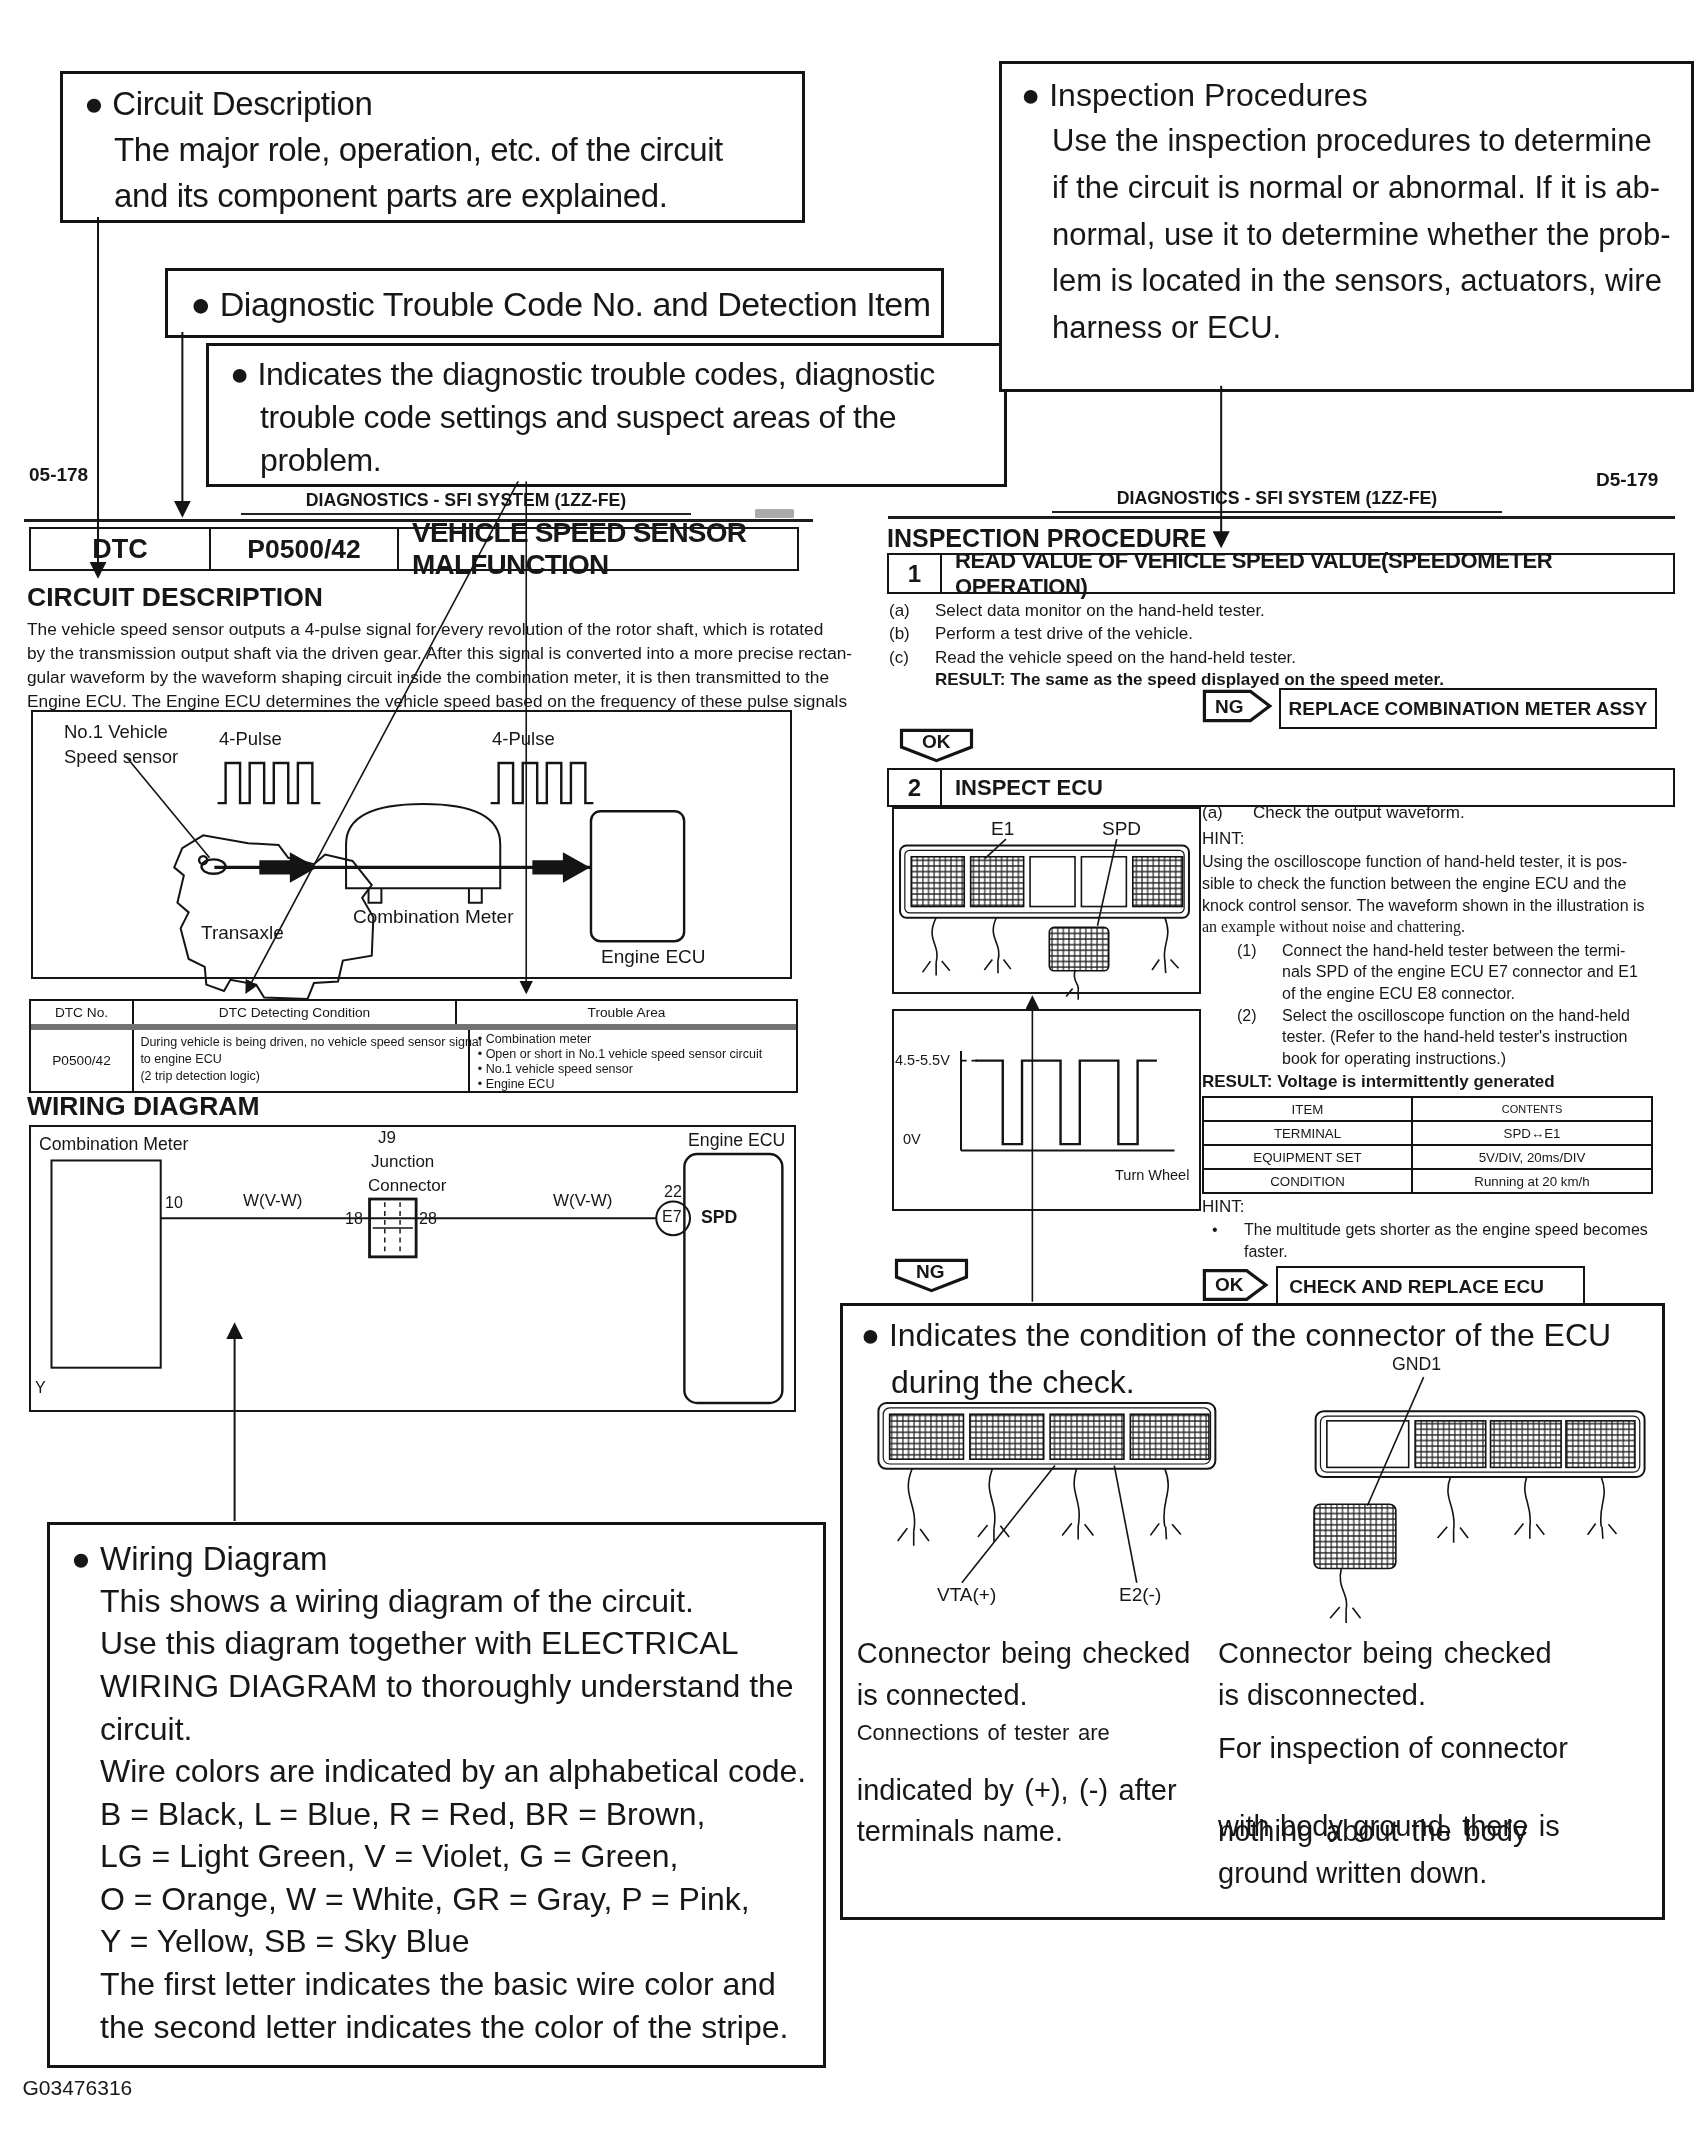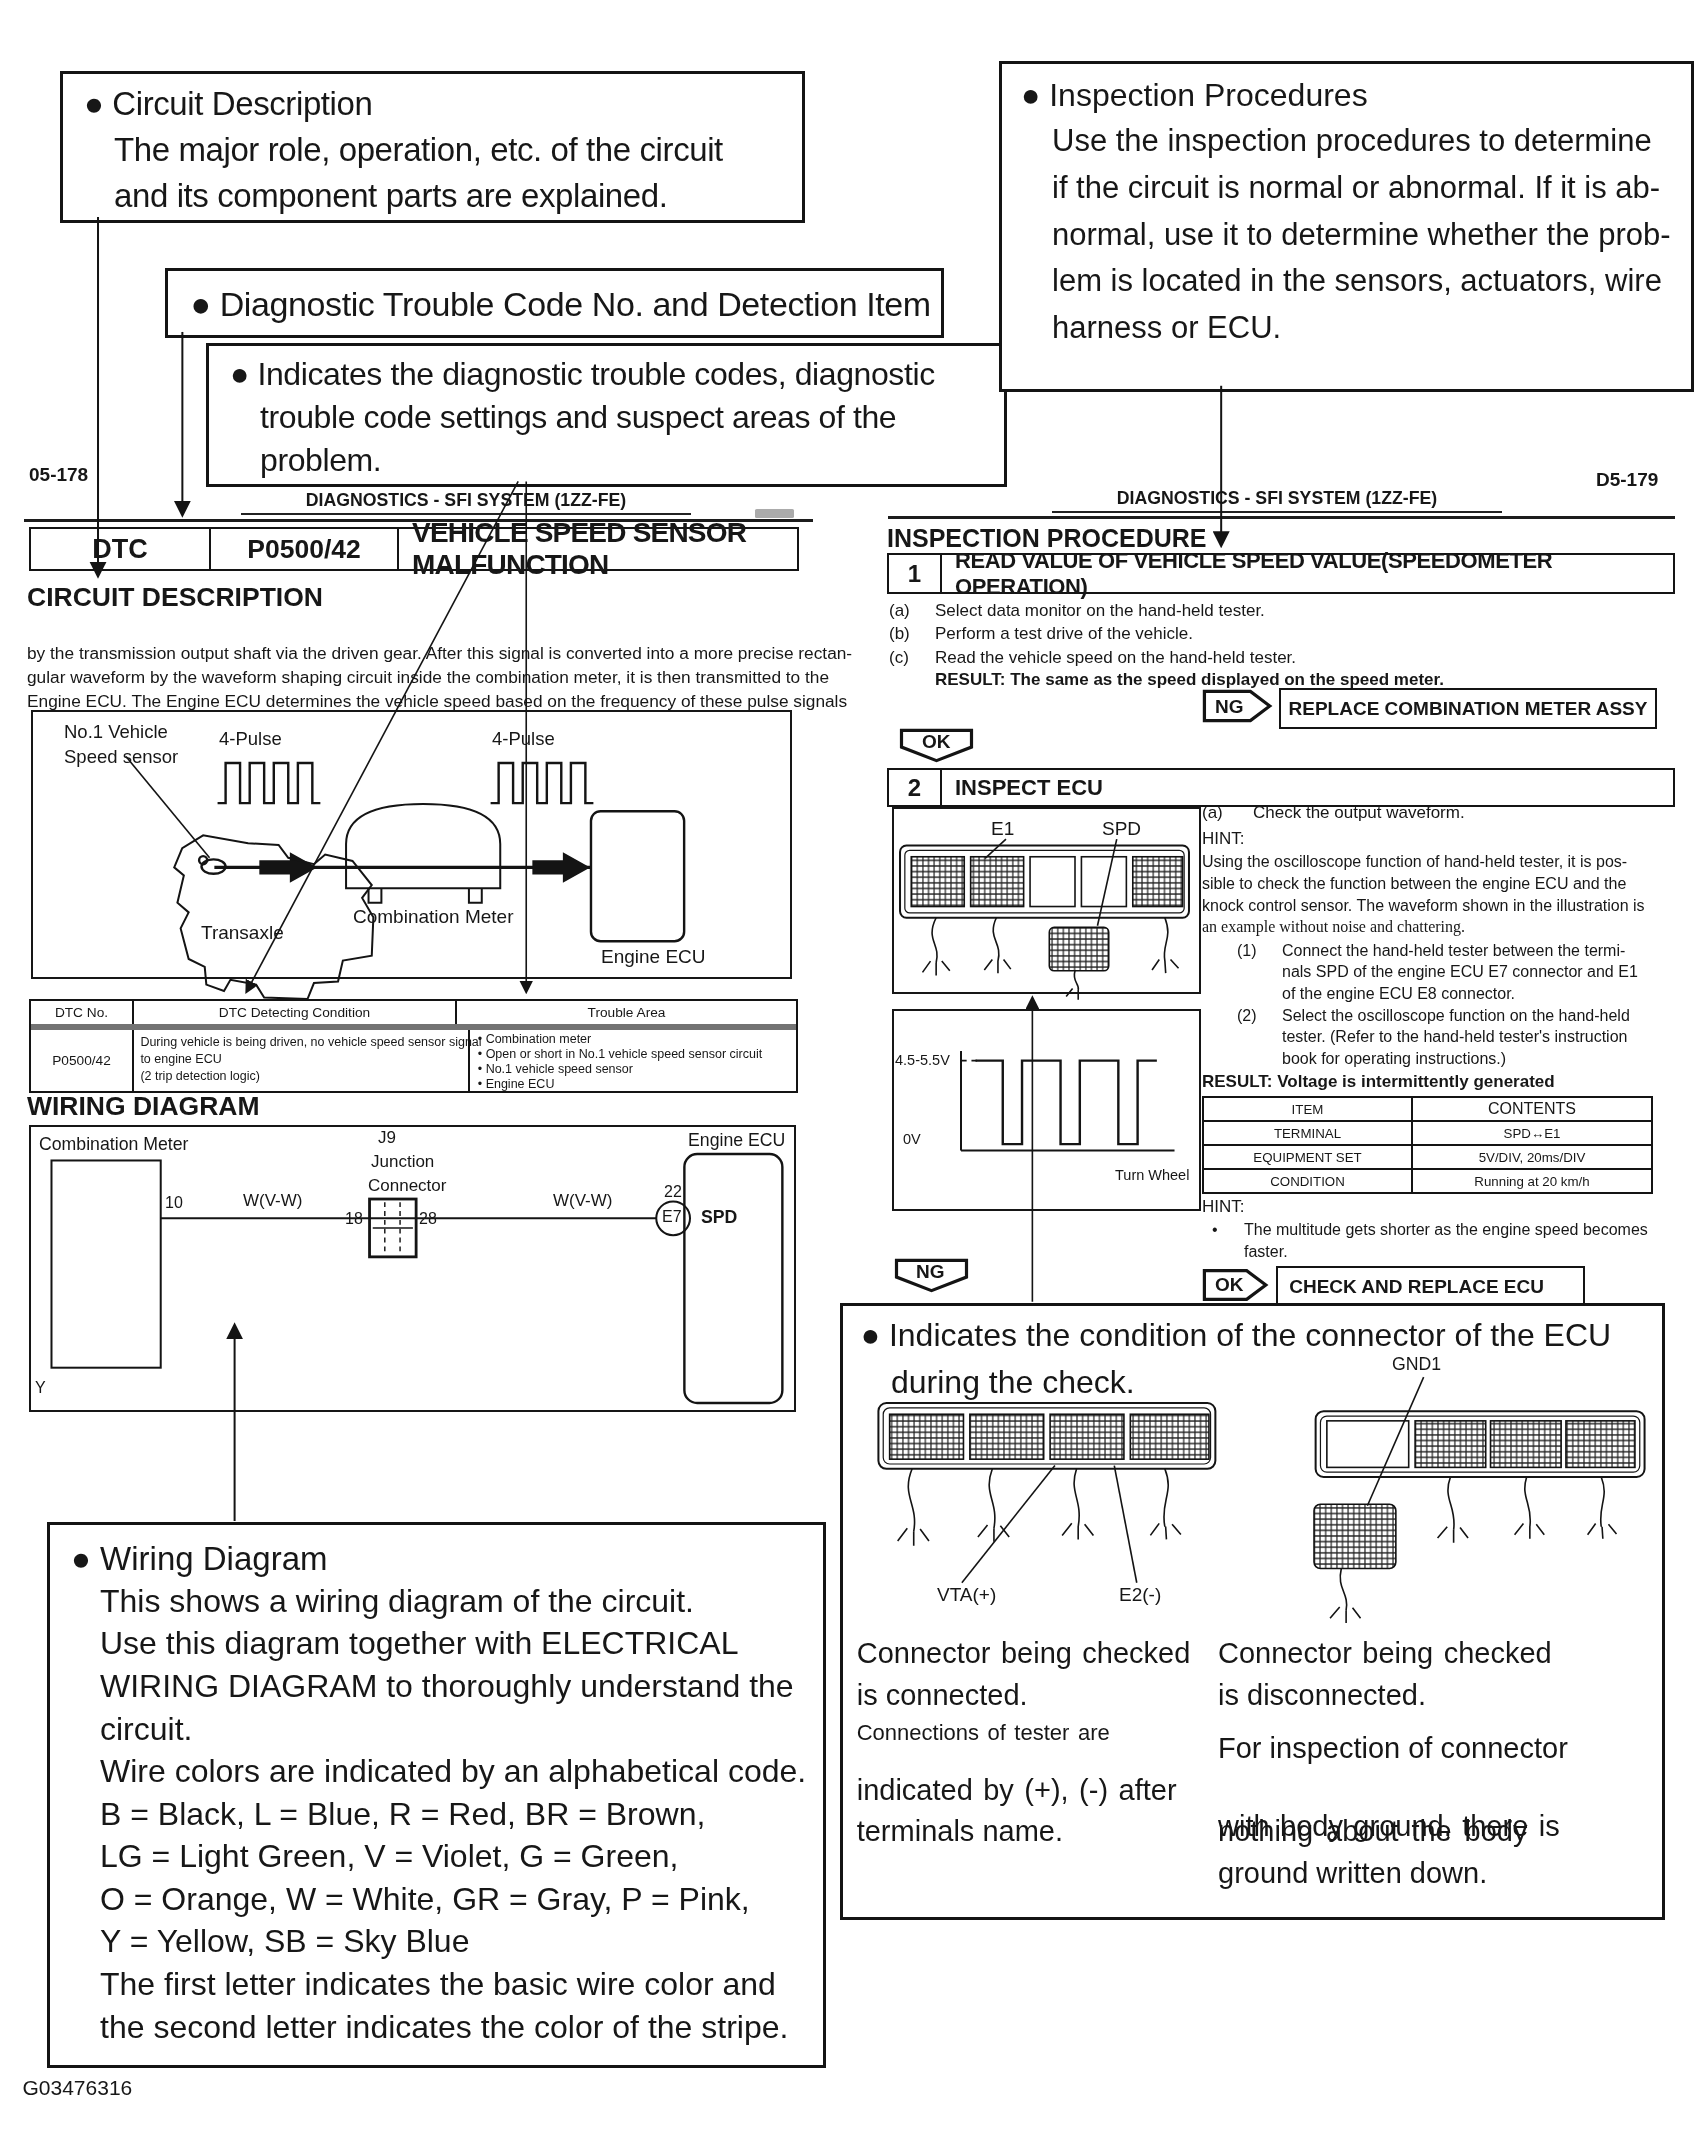--- a/index.html
+++ b/index.html
@@ -56,20 +56,21 @@
   <div class="rule" style="left:24px;top:519px;width:789px;height:3.2px;"></div>
   <div class="abs" style="left:755px;top:509px;width:39px;height:8.8px;background:#666;opacity:.55;border-radius:1.6px;"></div>
 
   <div class="bar" style="left:29px;top:527px;width:766px;height:40px;">
     <div class="cell divr" style="width:178px;font-size:27px;">DTC</div>
     <div class="cell divr" style="width:186px;font-size:26.5px;">P0500/42</div>
     <div class="cell" style="flex:1;justify-content:flex-start;padding-left:13px;font-size:28px;letter-spacing:-0.8px;">VEHICLE SPEED SENSOR MALFUNCTION</div>
   </div>
 
   <div class="abs b" style="left:27px;top:582px;font-size:26.5px;">CIRCUIT DESCRIPTION</div>
+  <div class="abs" style="left:27px;top:619px;font-size:17.3px;">The vehicle speed sensor outputs a 4-pulse signal for every revolution of the rotor shaft, which is rotated</div>
   <div class="abs" style="left:27px;top:643px;font-size:17.3px;">by the transmission output shaft via the driven gear. After this signal is converted into a more precise rectan-</div>
   <div class="abs" style="left:27px;top:667px;font-size:17.3px;">gular waveform by the waveform shaping circuit inside the combination meter, it is then transmitted to the</div>
   <div class="abs" style="left:27px;top:691px;font-size:17.3px;">Engine ECU. The Engine ECU determines the vehicle speed based on the frequency of these pulse signals</div>
 
   <div class="pbox" style="left:30.5px;top:710px;width:757px;height:265px;"></div>
   <svg style="left:30.5px;top:710px;" width="757" height="265" viewBox="0 0 942 330">
     <defs>
       <pattern id="hat" width="7" height="7" patternUnits="userSpaceOnUse">
         <path d="M0,3.5 H7 M3.5,0 V7" stroke="#222" stroke-width="1.5"></path>
       </pattern>
@@ -242,21 +243,21 @@
   <div class="abs" style="left:1282px;top:985px;font-size:16px;">of the engine ECU E8 connector.</div>
   <div class="abs" style="left:1237px;top:1007px;font-size:16px;">(2)</div>
   <div class="abs" style="left:1282px;top:1007px;font-size:16px;">Select the oscilloscope function on the hand-held</div>
   <div class="abs" style="left:1282px;top:1028px;font-size:16px;">tester. (Refer to the hand-held tester's instruction</div>
   <div class="abs" style="left:1282px;top:1050px;font-size:16px;">book for operating instructions.)</div>
   <div class="abs b" style="left:1202px;top:1072px;font-size:17px;">RESULT: Voltage is intermittently generated</div>
 
   <div class="abs" style="left:1202px;top:1096px;width:447px;border:2.4px solid #141414;background:#fff;">
     <div class="tblrow" style="height:22px;border-bottom:2px solid #141414;">
       <div style="width:207px;border-right:2px solid #141414;display:flex;align-items:center;justify-content:center;font-size:13.3px;">ITEM</div>
-      <div style="flex:1;display:flex;align-items:center;justify-content:center;font-size:16px;">CONTENTS</div>
+      <div style="flex:1;display:flex;align-items:center;justify-content:center;font-size:11px;">CONTENTS</div>
     </div>
     <div class="tblrow" style="height:22px;border-bottom:2px solid #141414;">
       <div style="width:207px;border-right:2px solid #141414;display:flex;align-items:center;justify-content:center;font-size:13.3px;">TERMINAL</div>
       <div style="flex:1;display:flex;align-items:center;justify-content:center;font-size:13.3px;">SPD↔E1</div>
     </div>
     <div class="tblrow" style="height:22px;border-bottom:2px solid #141414;">
       <div style="width:207px;border-right:2px solid #141414;display:flex;align-items:center;justify-content:center;font-size:13.3px;">EQUIPMENT SET</div>
       <div style="flex:1;display:flex;align-items:center;justify-content:center;font-size:13.3px;">5V/DIV, 20ms/DIV</div>
     </div>
     <div class="tblrow" style="height:22px;">

